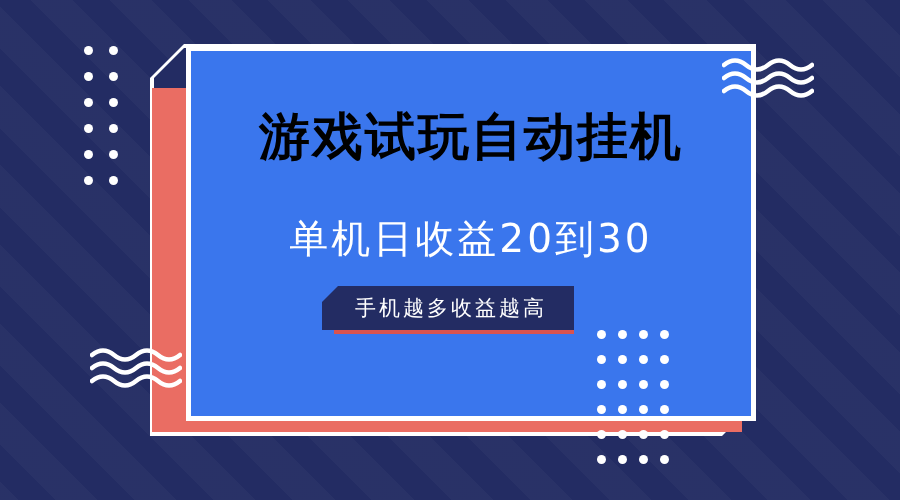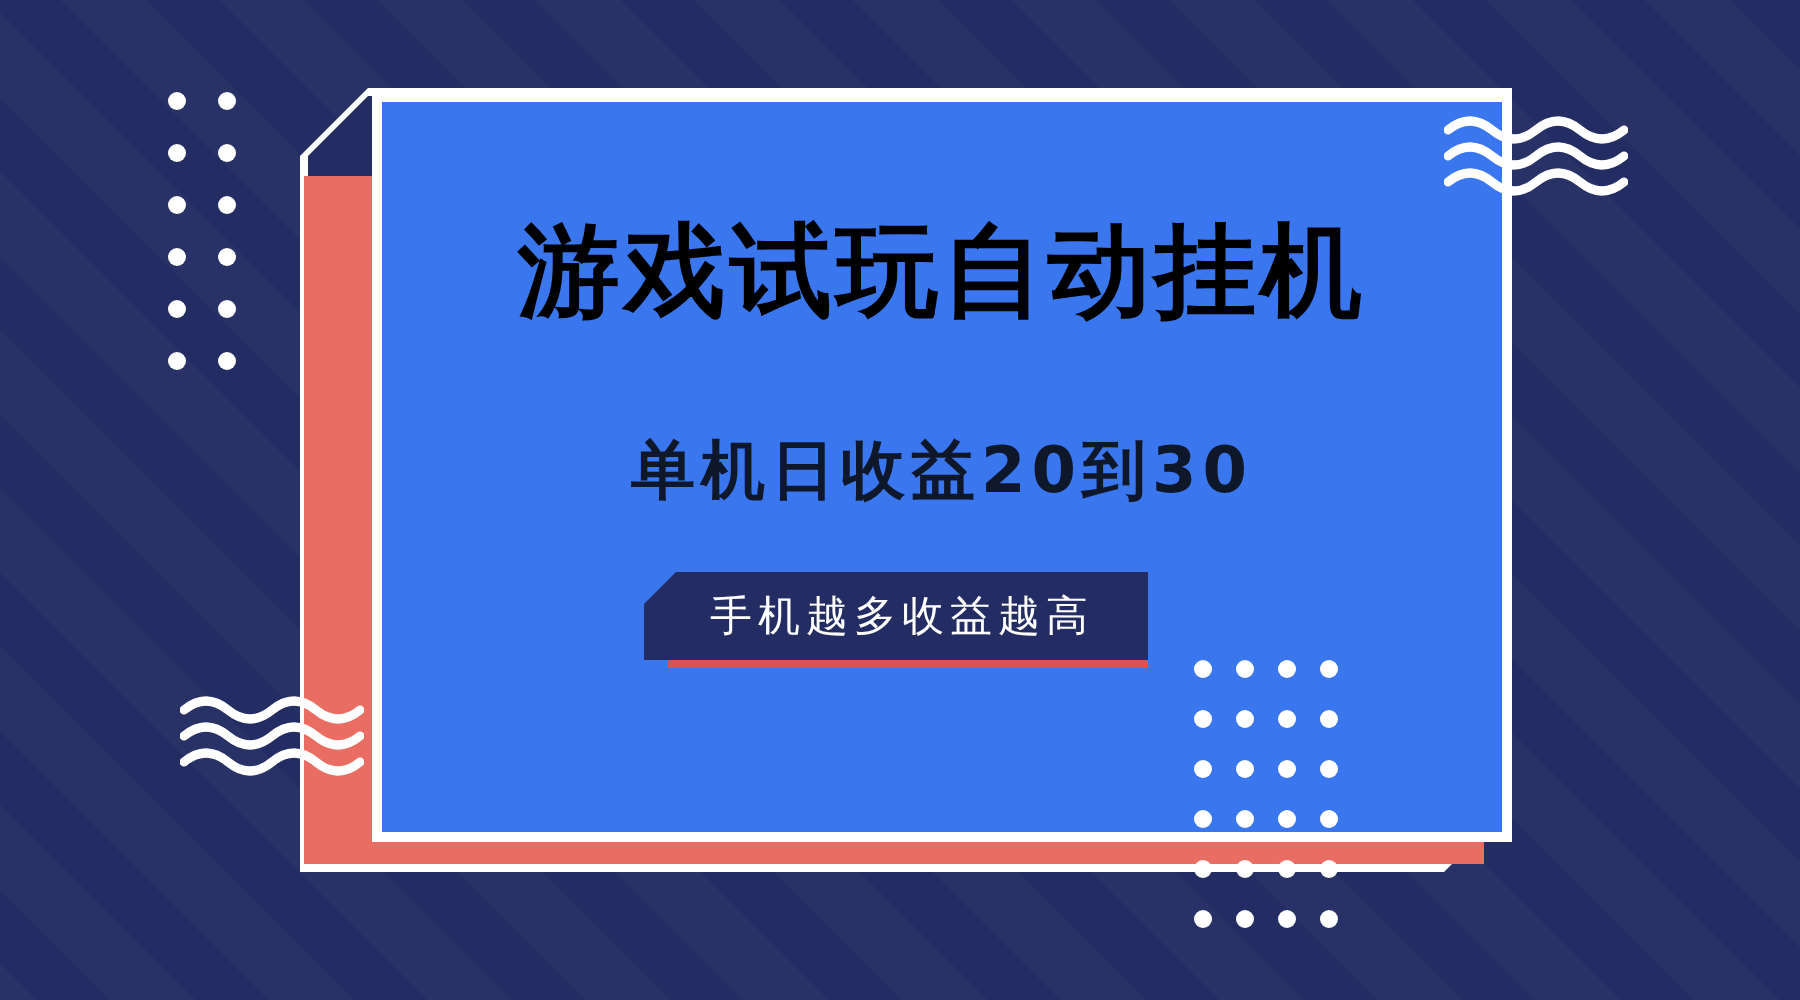--- a/index.html
+++ b/index.html
@@ -61,23 +61,23 @@
     color:#000000;
     font-size:51px;
     font-weight:bold;
     letter-spacing:2px;
     line-height:1;
     white-space:nowrap;
   }
   #subtitle {
     position:absolute; left:0; top:168px; width:100%;
     text-align:center;
-    color:#0f172a;
-    font-size:32px;
-    font-weight:bold;
+    color:#ffffff;
+    font-size:39px;
+    font-weight:normal;
     letter-spacing:3px;
     line-height:1;
     white-space:nowrap;
   }
 
   
   #badge-wrap {
     position:absolute; left:322px; top:286px; width:252px; height:48px;
   }
   #badge-underline {

